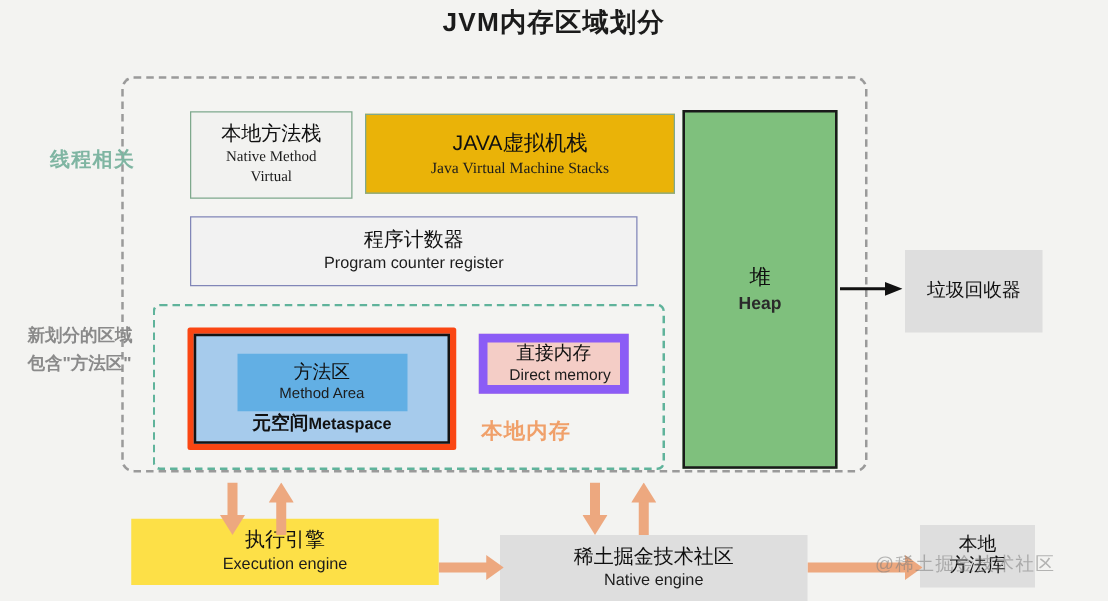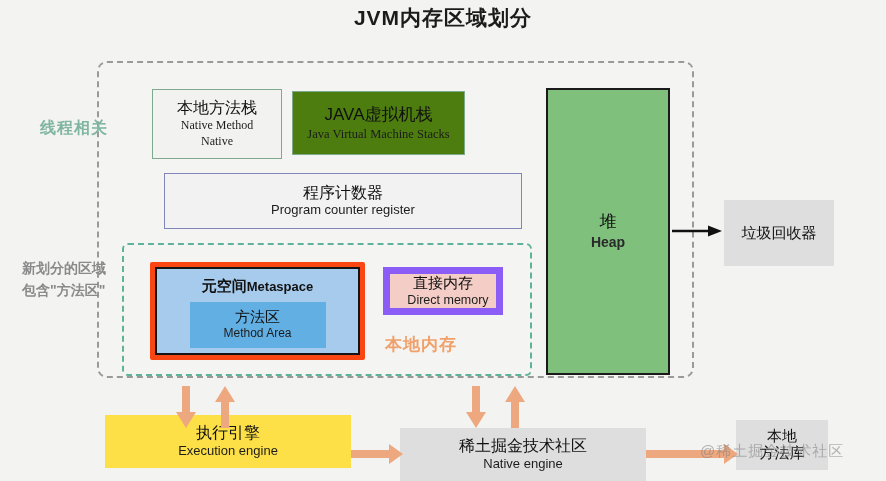--- a/index.html
+++ b/index.html
@@ -38,29 +38,29 @@
 
   #native-method-stacks{
     left:152px;top:89px;width:130px;height:70px;
     background:#f2f2f0;border:1.5px solid #7fa98d;
   }
   #native-method-stacks .cn{font-size:16px;}
   #native-method-stacks .en{font-size:12px;margin-top:2px;text-align:center;
     font-family:"Liberation Serif","DejaVu Serif",serif;}
 
   #jvm-stacks{
-    left:292px;top:91px;width:173px;height:64px;
-    background:#4d7c0f;border:1.5px solid #7fa98d;
+    left:292px;top:91px;width:248px;height:64px;
+    background:#eab308;border:1.5px solid #7fa98d;
   }
   #jvm-stacks .cn{font-size:17px;}
   #jvm-stacks .en{font-size:12.5px;margin-top:3px;
     font-family:"Liberation Serif","DejaVu Serif",serif;}
 
   #program-counter{
-    left:164px;top:173px;width:358px;height:56px;
+    left:152px;top:173px;width:358px;height:56px;
     background:#f2f2f2;border:1.5px solid #8186b8;
   }
   #program-counter .cn{font-size:16px;}
   #program-counter .en{font-size:13px;margin-top:2px;}
 
   
   #metaspace{
     left:150px;top:262px;width:215px;height:98px;
     background:#fa4613;padding:5px;border-radius:2px;
   }
@@ -166,40 +166,40 @@
 
   <div id="thread-related-label">线程相关</div>
   <div id="new-area-label">
     <div>新划分的区域</div>
     <div>包含"方法区"</div>
   </div>
 
   <div class="box" id="native-method-stacks">
     <div class="cn">本地方法栈</div>
     <div class="en">Native Method</div>
-    <div class="en">Native</div>
+    <div class="en">Virtual</div>
   </div>
 
   <div class="box" id="jvm-stacks">
     <div class="cn">JAVA虚拟机栈</div>
     <div class="en">Java Virtual Machine Stacks</div>
   </div>
 
   <div class="box" id="program-counter">
     <div class="cn">程序计数器</div>
     <div class="en">Program counter register</div>
   </div>
 
   <div class="box" id="metaspace">
     <div id="metaspace-inner">
-      <div id="metaspace-label"><span>元空间</span><span class="small">Metaspace</span></div>
       <div id="method-area">
         <div class="cn">方法区</div>
         <div class="en">Method Area</div>
       </div>
+      <div id="metaspace-label"><span>元空间</span><span class="small">Metaspace</span></div>
     </div>
   </div>
 
   <div class="box" id="direct-memory">
     <div class="cn">直接内存</div>
     <div class="en">Direct memory</div>
   </div>
   <div id="native-memory-label">本地内存</div>
 
   <div class="box" id="heap">

